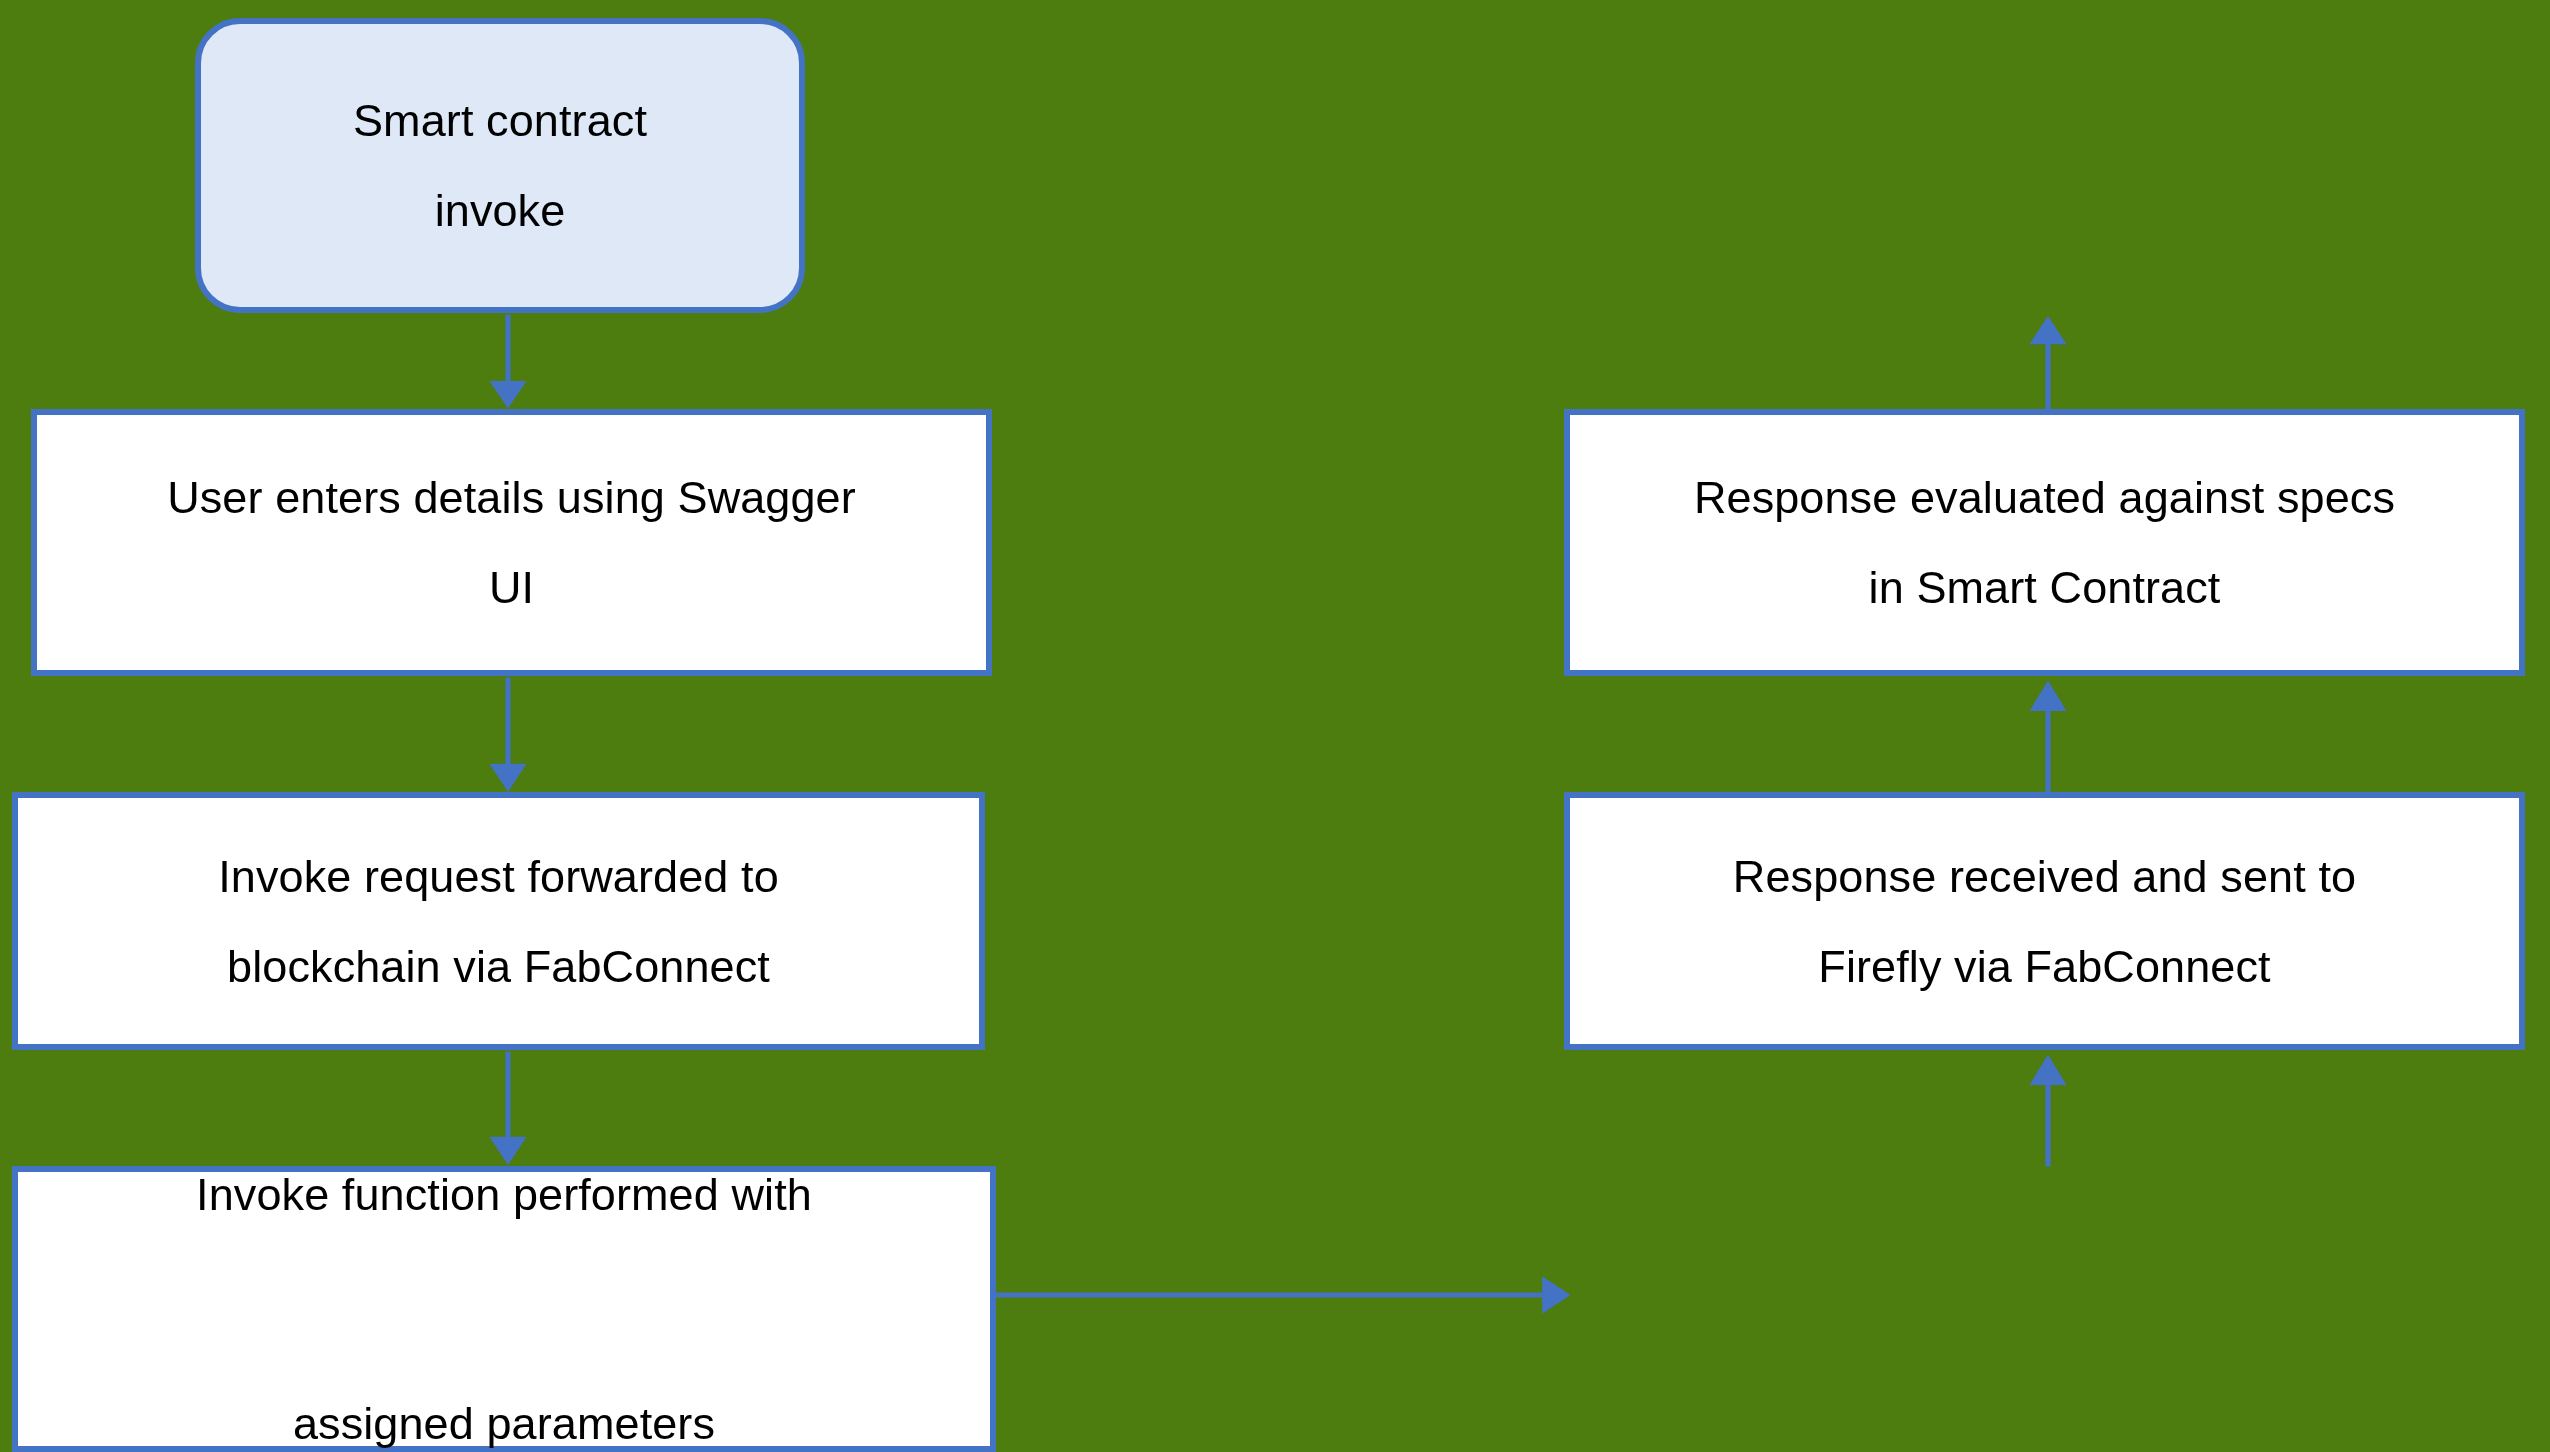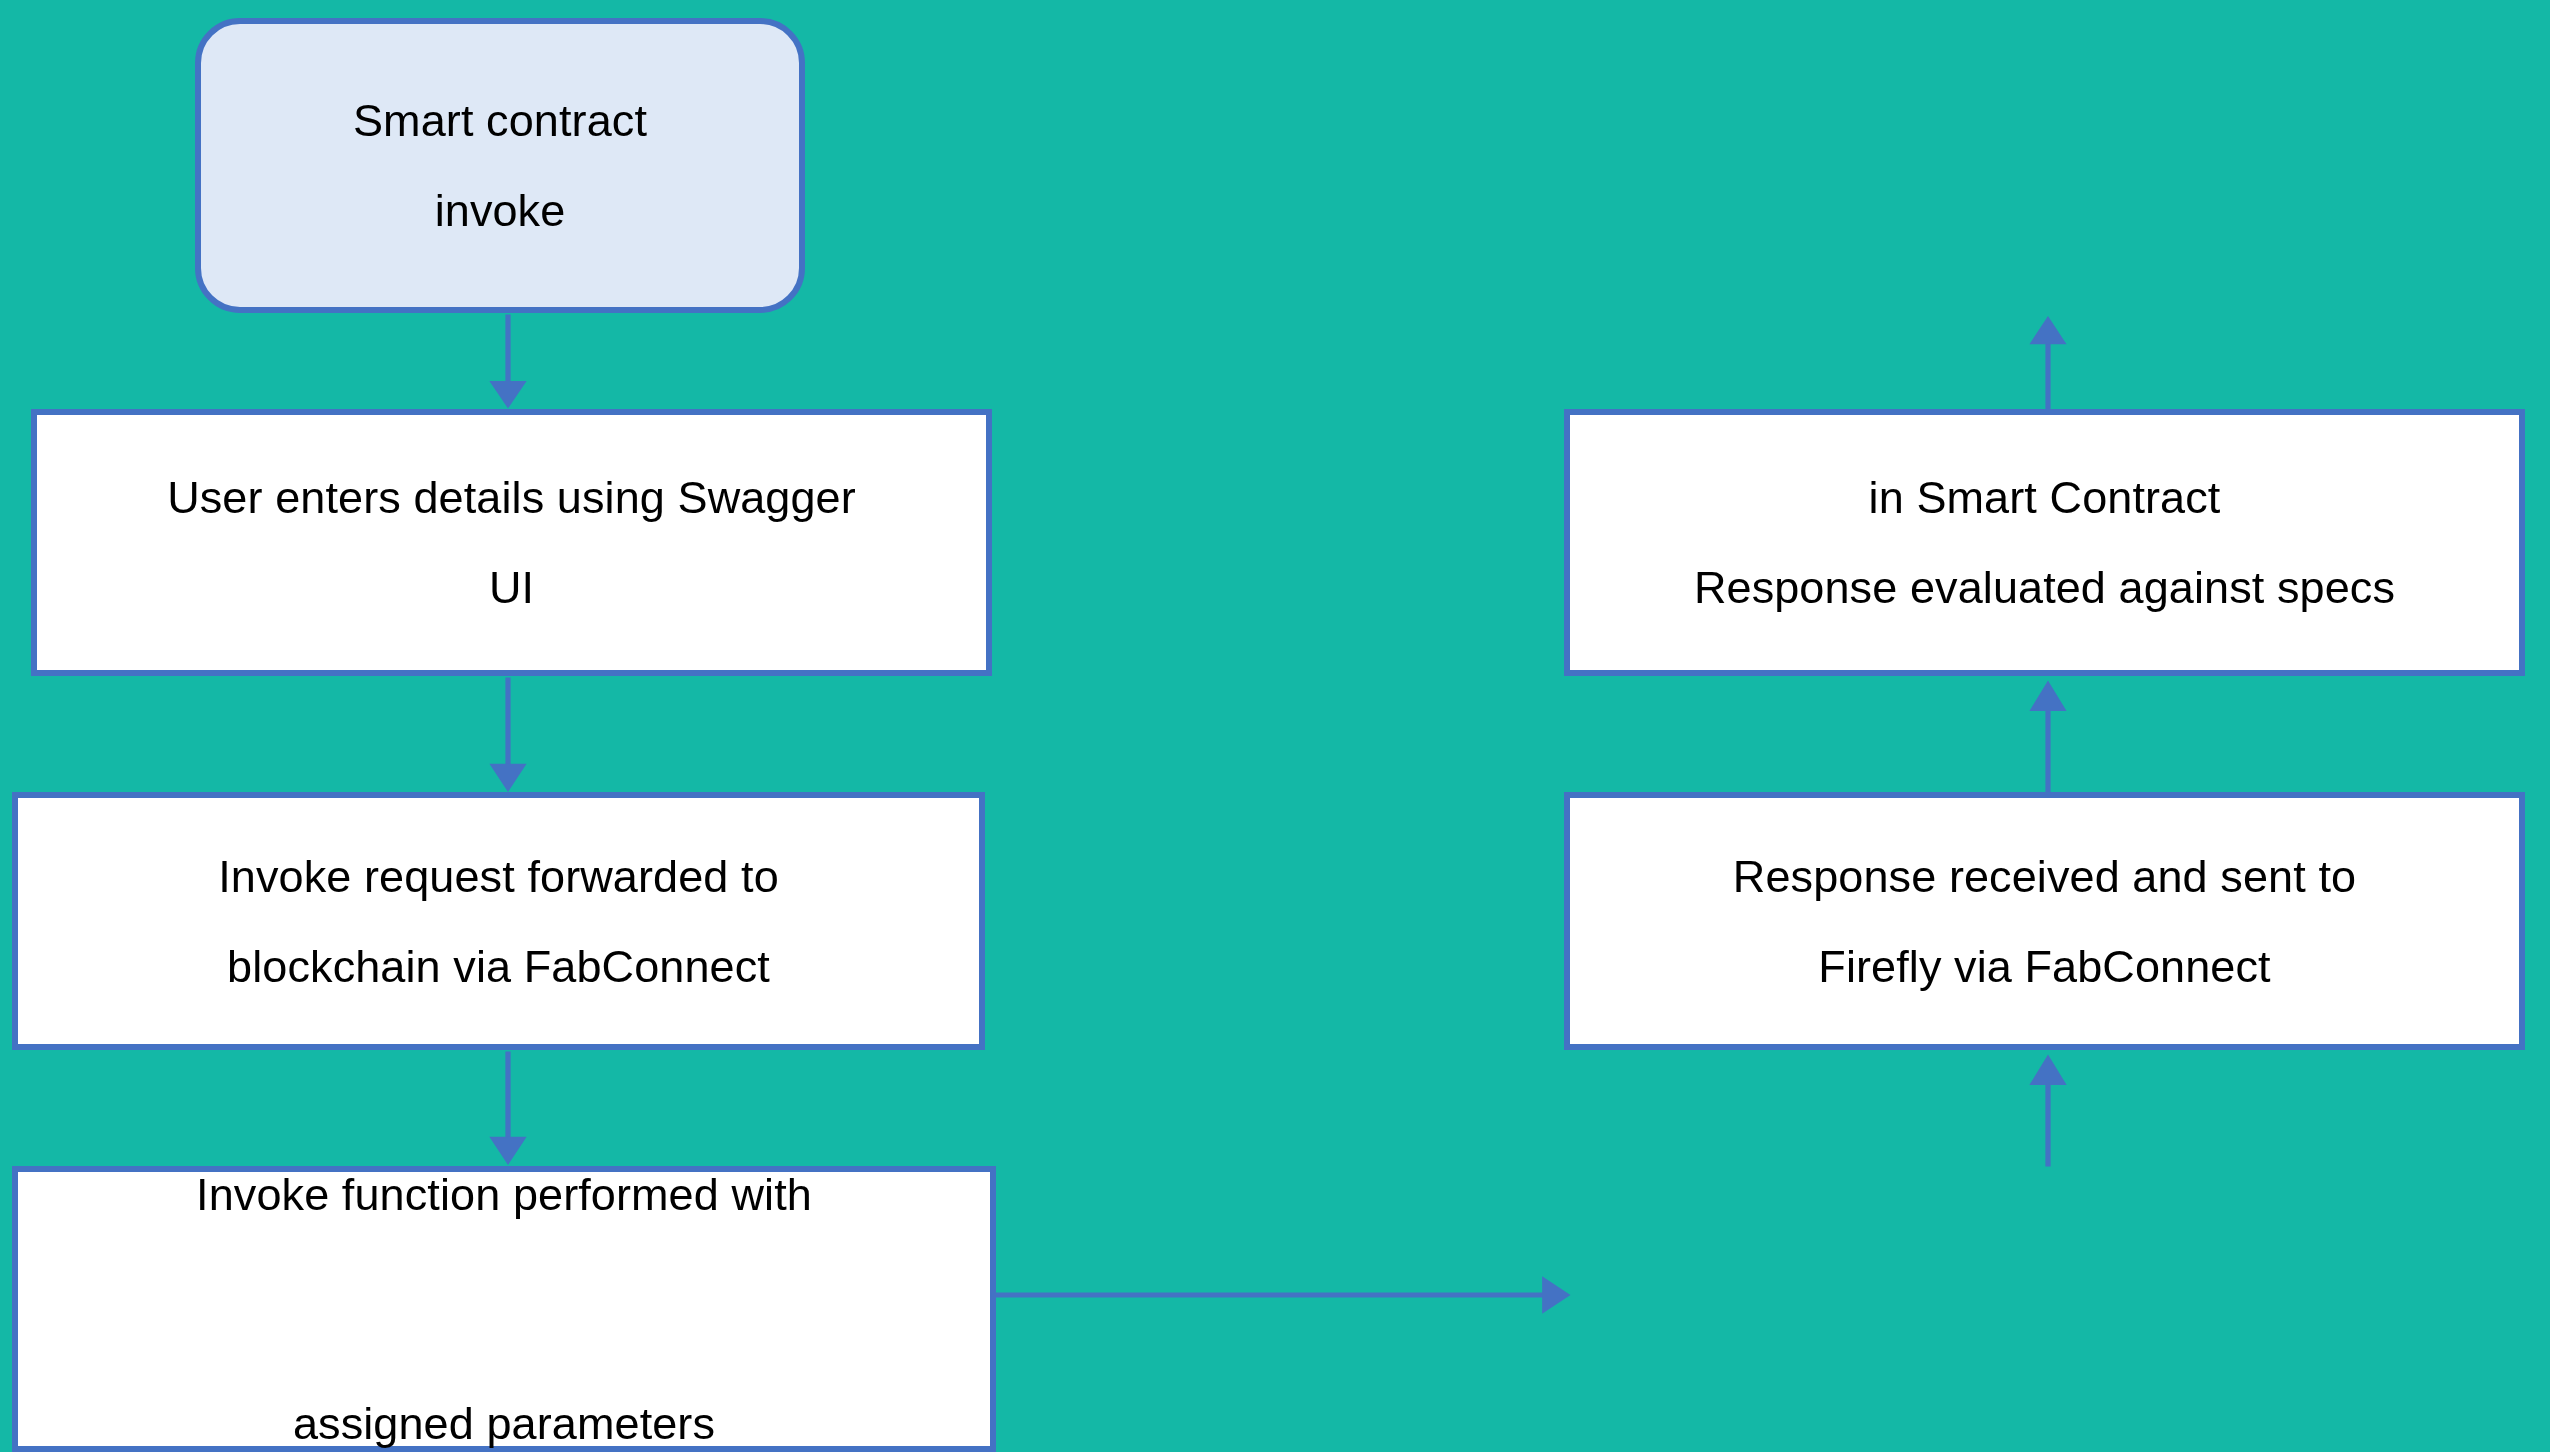--- a/index.html
+++ b/index.html
@@ -7,21 +7,21 @@
     padding: 0;
     background: #ffffff;
   }
   body {
     font-family: "Liberation Sans", sans-serif;
   }
   #canvas {
     position: relative;
     width: 2550px;
     height: 1452px;
-    background: #14b8a6;
+    background: #4d7c0f;
     overflow: hidden;
   }
   .node {
     position: absolute;
     box-sizing: border-box;
     display: flex;
     flex-direction: column;
     align-items: center;
     justify-content: center;
     text-align: center;
@@ -111,22 +111,22 @@
 
 
   <div class="connector" style="left:2021px; top:313px; width:54px; height:98px;">
     <svg width="54" height="98" viewBox="0 0 72 132" aria-hidden="true">
       <line x1="36" y1="40" x2="36" y2="130" stroke="#4472C4" stroke-width="7"></line>
       <polygon points="11,42 61,42 36,4" fill="#4472C4"></polygon>
     </svg>
   </div>
 
   <div class="node process" style="left:1564px; top:409px; width:961px; height:267px;">
+    <span class="line">Response evaluated against specs</span>
     <span class="line">in Smart Contract</span>
-    <span class="line">Response evaluated against specs</span>
   </div>
 
   <div class="connector" style="left:2021px; top:676px; width:54px; height:119px;">
     <svg width="54" height="119" viewBox="0 0 72 160" aria-hidden="true">
       <line x1="36" y1="45" x2="36" y2="158" stroke="#4472C4" stroke-width="7"></line>
       <polygon points="11,47 61,47 36,6" fill="#4472C4"></polygon>
     </svg>
   </div>
 
   <div class="node process" style="left:1564px; top:792px; width:961px; height:258px;">

